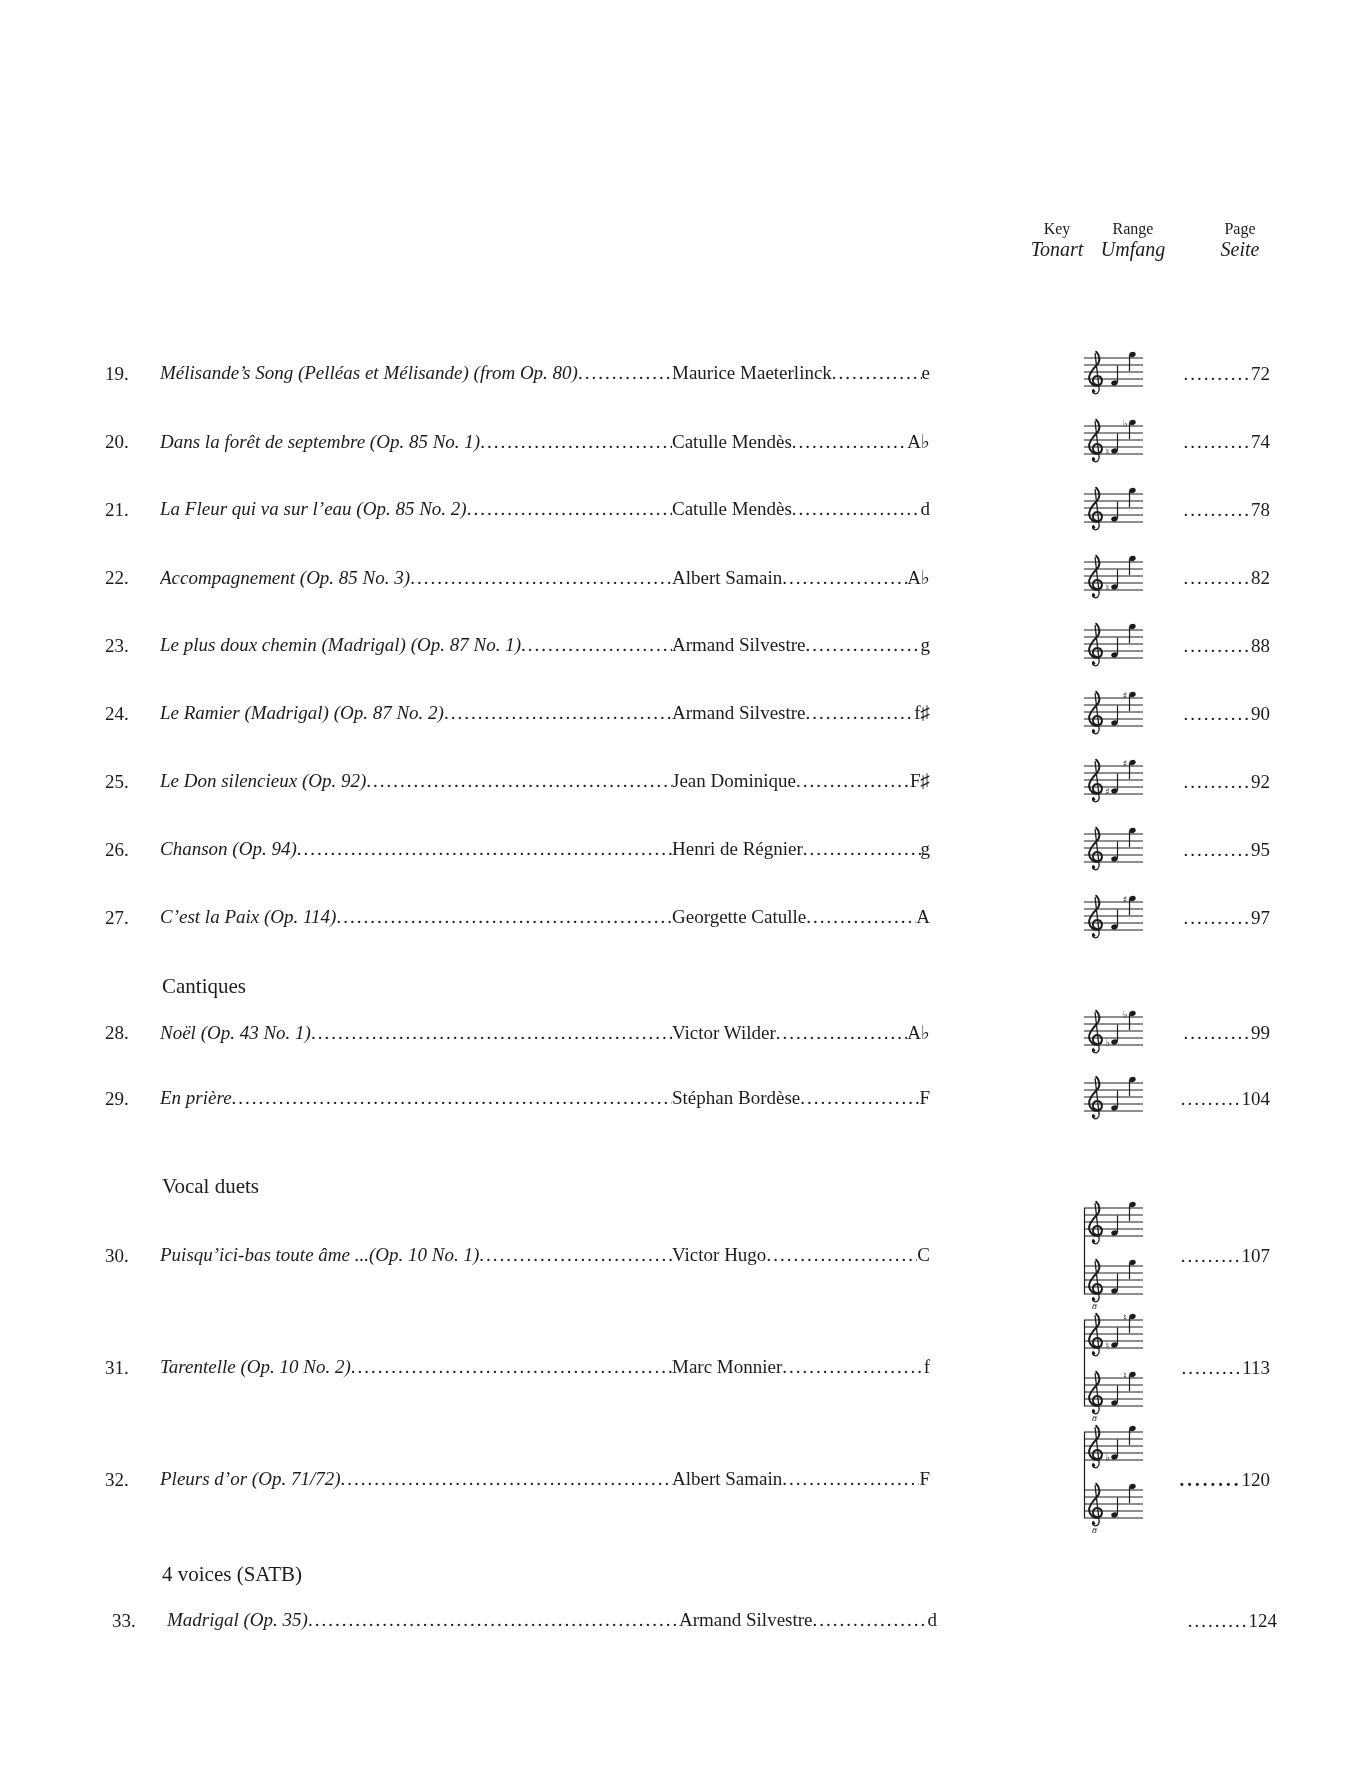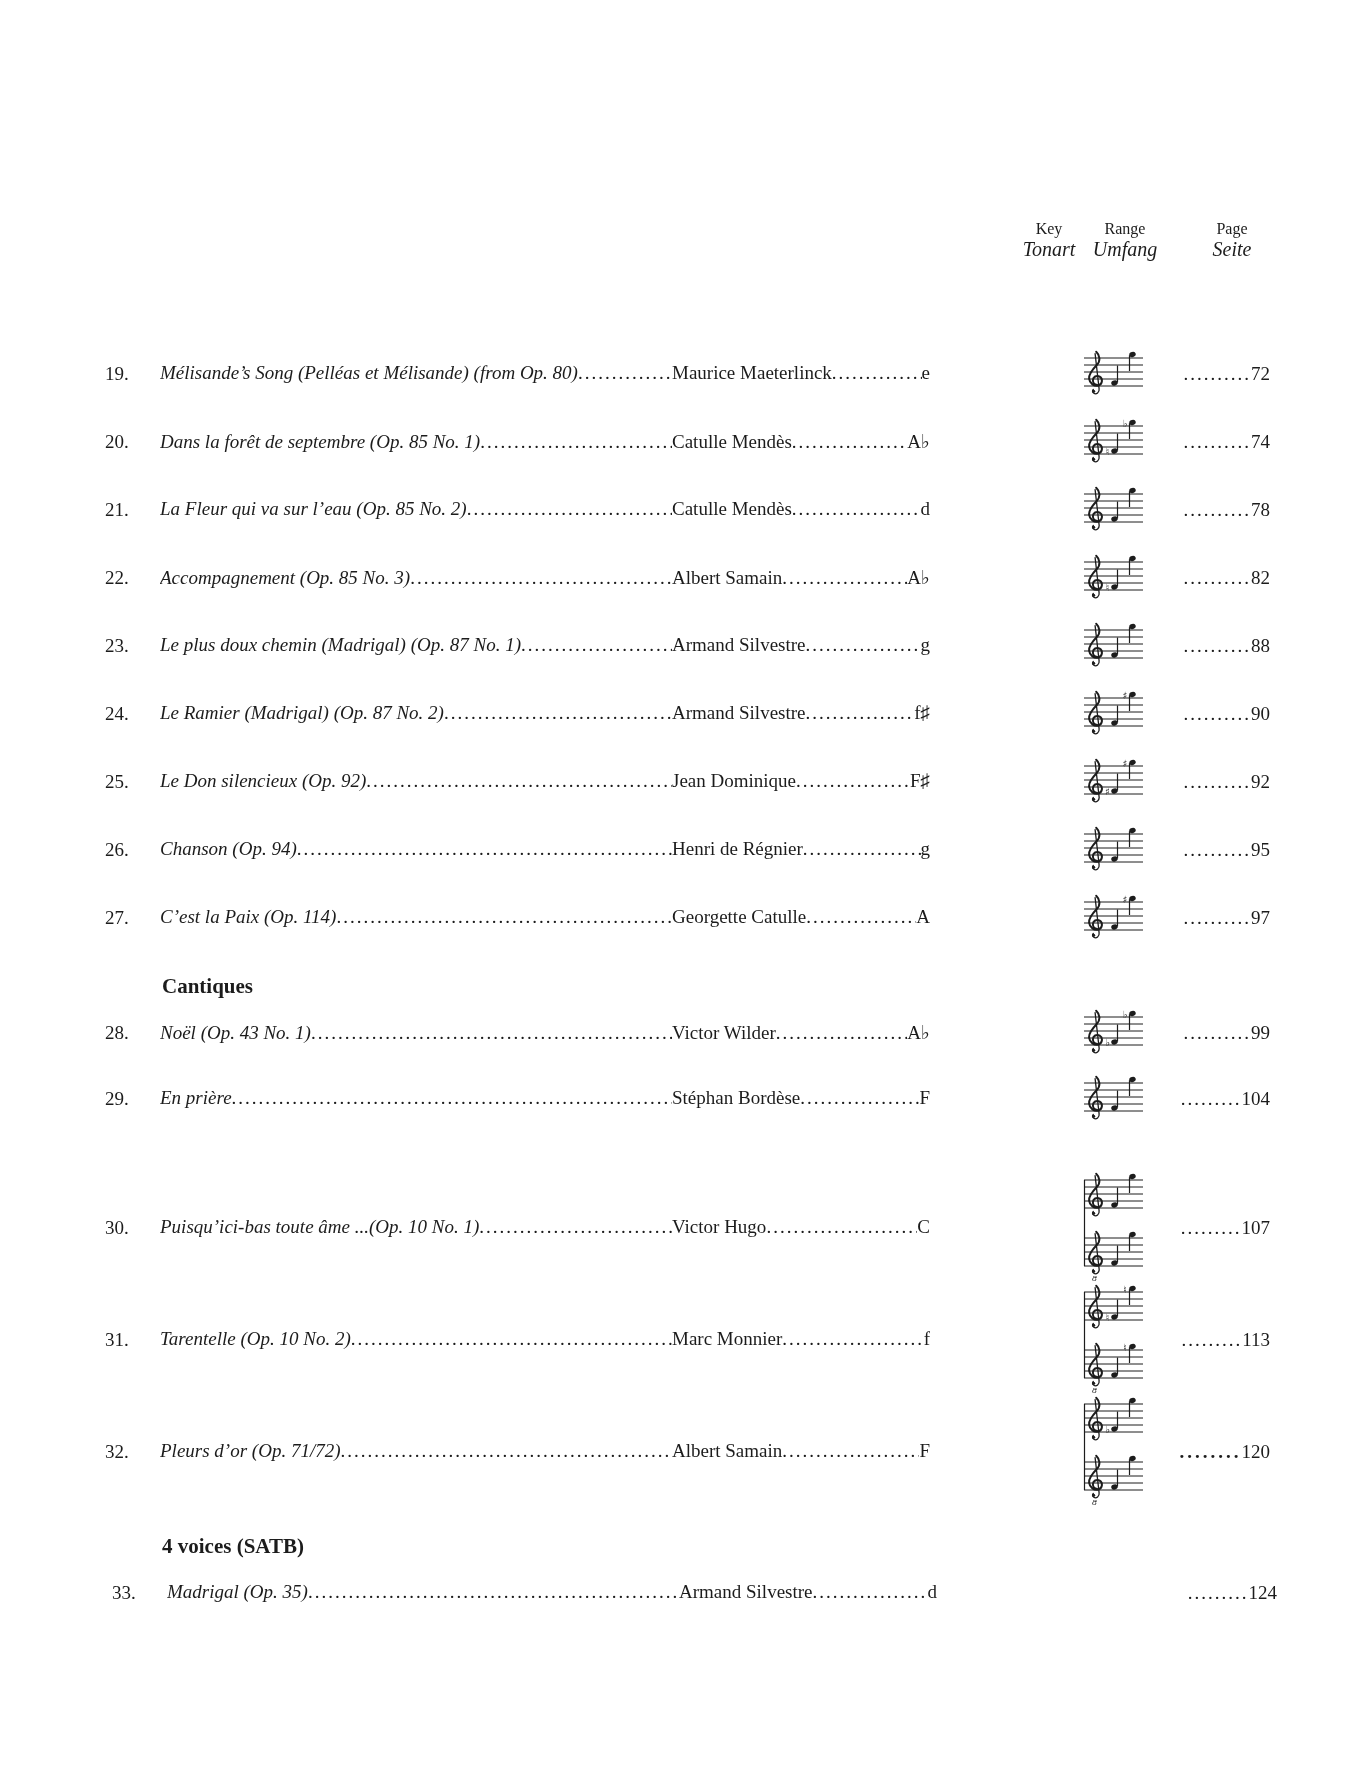--- a/index.html
+++ b/index.html
@@ -1,25 +1,25 @@
 <!DOCTYPE html>
 <html><head>
 <meta charset="utf-8">
 <style>
   html,body{margin:0;padding:0;background:#fff;}
   .page{position:relative;width:1371px;height:1790px;background:#ffffff;overflow:hidden;
         font-family:"Liberation Serif","DejaVu Serif",serif;color:#1c1c1c;}
   
-  .col-headers{position:absolute;top:220px;left:8px;width:1098px;height:60px;}
+  .col-headers{position:absolute;top:220px;left:16px;width:1098px;height:60px;}
   .colh{position:absolute;width:110px;text-align:center;line-height:1.15;}
   .colh .en{font-size:16px;}
   .colh .de{font-size:20px;font-style:italic;}
   
   #toc{position:absolute;left:105px;top:340px;width:1170px;}
-  .sec-heading{font-weight:bold;font-size:21px;margin-left:57px;height:28px;line-height:28px;}
+  .sec-heading{font-weight:normal;font-size:21px;margin-left:57px;height:28px;line-height:28px;}
   #toc .sec:nth-child(2){margin-top:20px;}
   #toc .sec:nth-child(3){margin-top:40px;}
   #toc .sec:nth-child(4){margin-top:24px;}
   .row{height:68px;display:flex;align-items:center;font-size:19px;}
   #toc .sec:nth-child(2) .row{height:66px;}
   #toc .sec:nth-child(3) .row{height:112px;}
   #toc .sec:nth-child(4) .row{height:66px;margin-left:7px;}
   .num{width:55px;flex:none;}
   .entry{width:770px;flex:none;display:flex;align-items:baseline;min-width:0;}
   .twrap{flex:1;display:flex;align-items:baseline;min-width:0;overflow:hidden;}
@@ -476,20 +476,21 @@
               </svg>
             </span>
     <span class="pagecol">
       <span class="pdots">.........</span><span class="pnum">104</span>
     </span>
   </div>
 </div>
   </div>
 
   <div class="sec">
+    <div class="sec-heading">Vocal duets</div>
     <div class="sec-rows">
   <div class="row">
     <span class="num">30.</span>
     <span class="entry">
       <span class="twrap">
         <span class="title">Puisqu’ici-bas toute âme ...</span>
                 <span class="detail">(Op. 10 No. 1)</span>
                 <span class="dots">........................................................................................................................................................................................................</span>
       </span>
       <span class="awrap">

